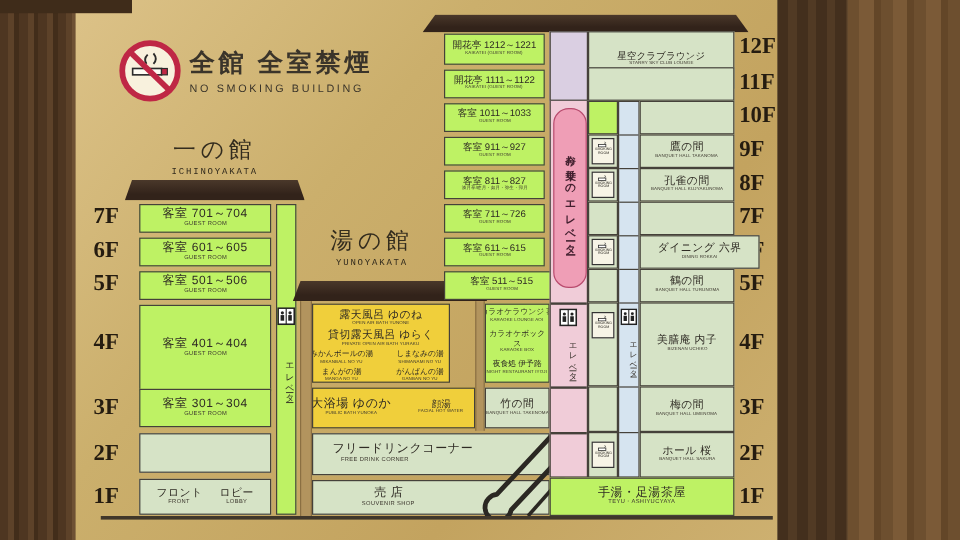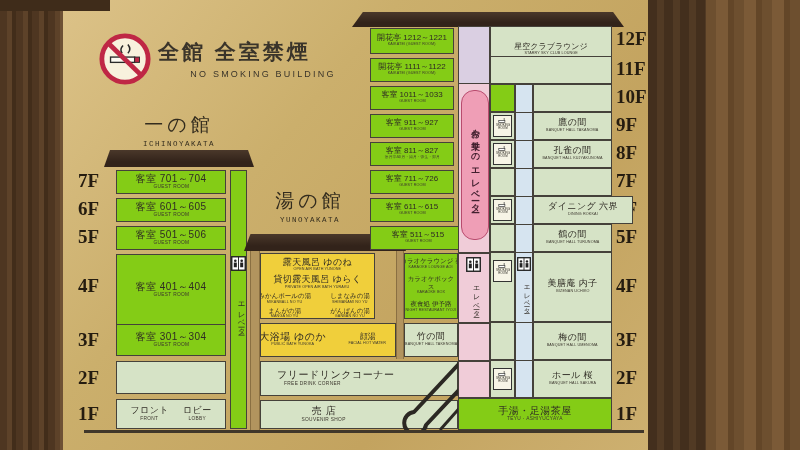--- a/index.html
+++ b/index.html
@@ -15,21 +15,21 @@
   .frame-corner{left:0;top:0;width:110px;height:11px;background:#3f2c1a;}
   .frame-right-d{left:648px;top:0;width:58px;height:450px;
     background:repeating-linear-gradient(90deg,#432f1d 0 9px,#513a24 9px 16px);}
   .frame-right-l{left:706px;top:0;width:94px;height:450px;
     background:repeating-linear-gradient(90deg,#6d4f2f 0 10px,#7b5a37 10px 22px,#634628 22px 28px);}
   .ground{left:84px;top:430px;width:560px;height:3px;background:#40372a;}
   
   .cell{position:absolute;border:1.5px solid #45413a;box-sizing:border-box;
         display:flex;flex-direction:column;align-items:center;justify-content:center;
         text-align:center;line-height:1.15;overflow:hidden;}
-  .cw{background:#84cc16;}
+  .cw{background:#bef264;}
   .cg{background:#d6e3c6;}
   .cy{background:#f0cf3b;}
   .cp{background:#f0ccd8;}
   .cb{background:#d6e4f0;}
   .clav{background:#dacfe2;}
   .jp10{font-size:10px;letter-spacing:.5px;}
   .jp9{font-size:9px;letter-spacing:.4px;}
   .jp8{font-size:8px;}
   .jp6{font-size:6.5px;}
   .en{font-size:6px;transform:scale(.8);transform-origin:50% 20%;letter-spacing:.4px;color:#3c372e;white-space:nowrap;}
@@ -40,21 +40,21 @@
   
   .roof{position:absolute;background:linear-gradient(180deg,#4a382a,#32231a 70%);
         clip-path:polygon(0 100%,4% 0,96% 0,100% 100%);}
   .wall{position:absolute;background:#b2945e;border-left:1px solid #8a6f42;border-right:1px solid #8a6f42;box-sizing:border-box;}
   
   .btitle{position:absolute;text-align:center;color:#332c1e;}
   .btitle .t-jp{font-size:19px;letter-spacing:4px;font-weight:500;}
   .btitle .t-en{font-size:7.5px;letter-spacing:1.5px;margin-top:2px;font-family:Liberation Mono, monospace;}
   
   .ns-jp{font-size:21px;font-weight:bold;letter-spacing:3px;color:#3a342a;}
-  .ns-en{font-size:9px;letter-spacing:2.2px;text-align:center;margin-top:3px;color:#3a342a;}
+  .ns-en{font-size:9px;letter-spacing:2.2px;text-align:left;margin-top:3px;color:#3a342a;}
   
   .vtxt{writing-mode:vertical-rl;text-align:center;color:#322d26;}
   .capsule{position:absolute;background:#ef9eb6;border:1.5px solid #b94b6e;border-radius:13px;
            display:flex;align-items:center;justify-content:center;}
   .capsule .vtxt{font-size:9px;font-weight:bold;color:#43202f;letter-spacing:1px;}
   
   .smokebox{position:absolute;width:19px;height:22px;background:#f7f4e6;border:1px solid #333;
             box-sizing:border-box;display:flex;flex-direction:column;align-items:center;padding-top:2px;}
   .smoketxt{font-size:6px;transform:scale(.5);transform-origin:50% 0;line-height:1.05;text-align:center;color:#2c2922;white-space:normal;width:36px;}
   .borderline{position:absolute;background:#45413a;}

